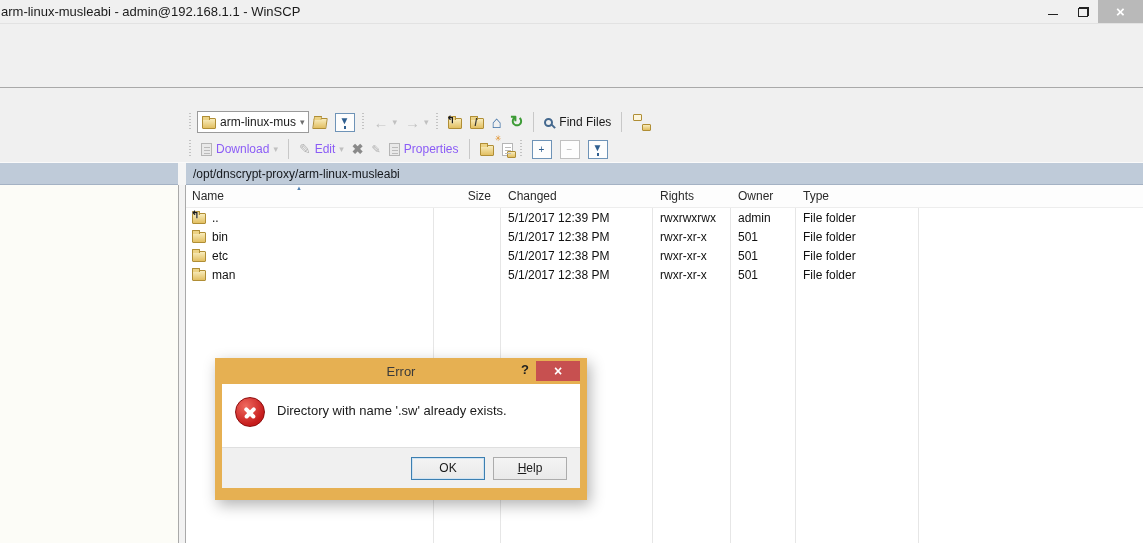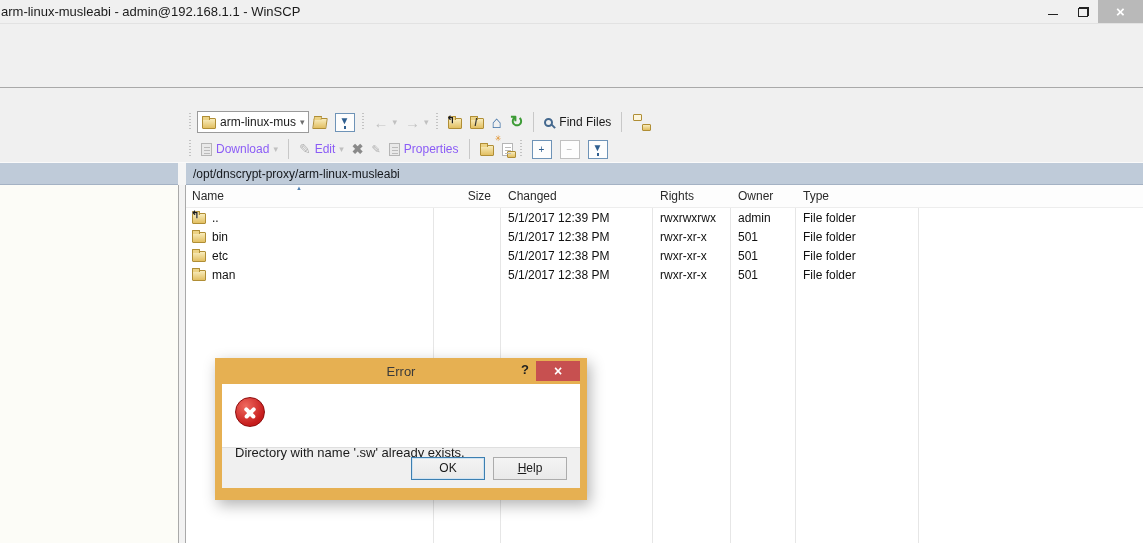--- a/index.html
+++ b/index.html
@@ -104,21 +104,21 @@
   .row .fold { margin-top:1px; }
 
   
   .dialog { position:absolute; left:203px; top:358px; width:372px; height:142px;
     background:#e6b052; box-shadow:3px 5px 14px rgba(0,0,0,.3); z-index:50;margin-left:12px; }
   .dlg-title { height:26px; position:relative; display:flex; align-items:center; justify-content:center; }
   .dlg-title-text { font-size:13px; color:#3a3a3a; }
   .dlg-help { position:absolute; right:58px; top:4px; font-size:13px; font-weight:bold; color:#1f1f1f; }
   .dlg-close { position:absolute; right:7px; top:3px; width:44px; height:20px; background:#c75050;
     color:#fff; display:flex; align-items:center; justify-content:center; font-size:14px; font-weight:bold; }
-  .dlg-body { margin:0 7px; background:#fff; height:63px; display:flex; align-items:flex-start; padding:13px 10px 0 13px; gap:12px;flex-direction:column; }
+  .dlg-body { margin:0 7px; background:#fff; height:63px; display:flex; align-items:flex-start; padding:13px 10px 0 13px; gap:12px; }
   .err-ico { width:30px; height:30px; border-radius:50%; flex:none;
     background:radial-gradient(circle at 35% 30%, #ef6a5f, #c61c1c 70%); border:1px solid #8e0e0e; position:relative; }
   .err-ico::before, .err-ico::after { content:""; position:absolute; left:7px; top:12.5px; width:14px; height:3.5px;
     background:#fff; border-radius:2px; }
   .err-ico::before { transform:rotate(45deg); }
   .err-ico::after { transform:rotate(-45deg); }
   .dlg-msg { font-size:13px; color:#1a1a1a; margin-top:6px; }
   .dlg-buttons { margin:0 7px; background:#f0f0f0; border-top:1px solid #dfdfdf; height:41px;
     display:flex; align-items:center; justify-content:flex-end; gap:8px; padding-right:13px; }
   .btn { width:74px; height:23px; font-size:12px; color:#1a1a1a;

